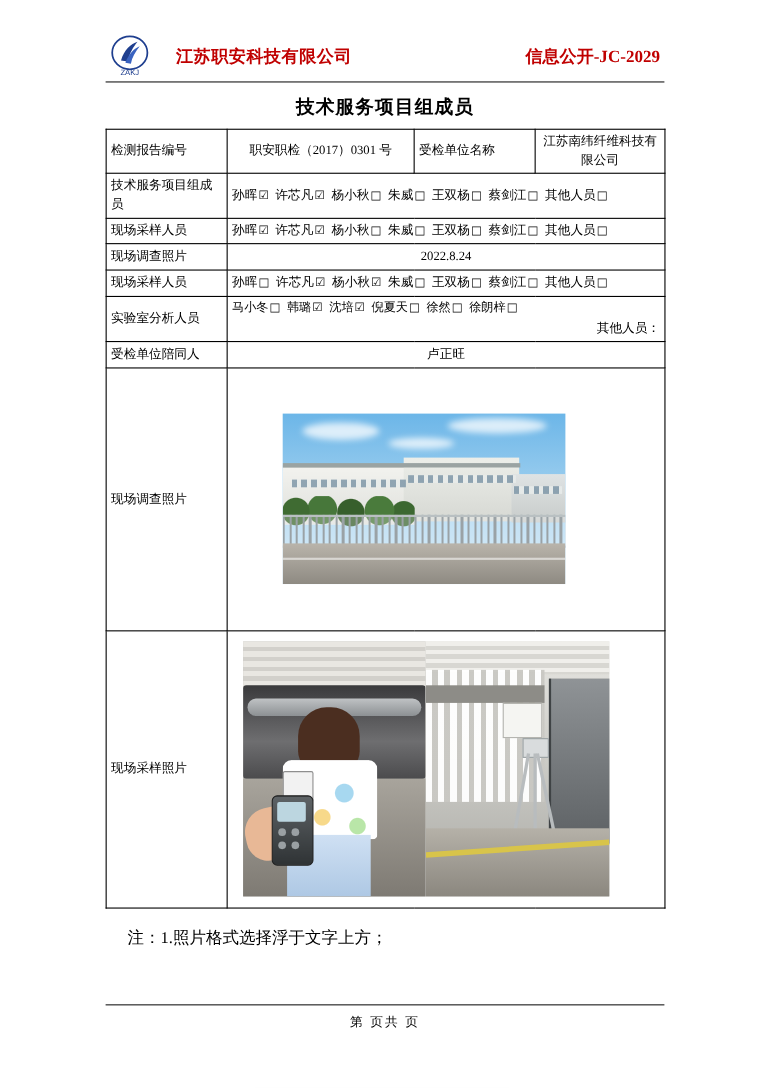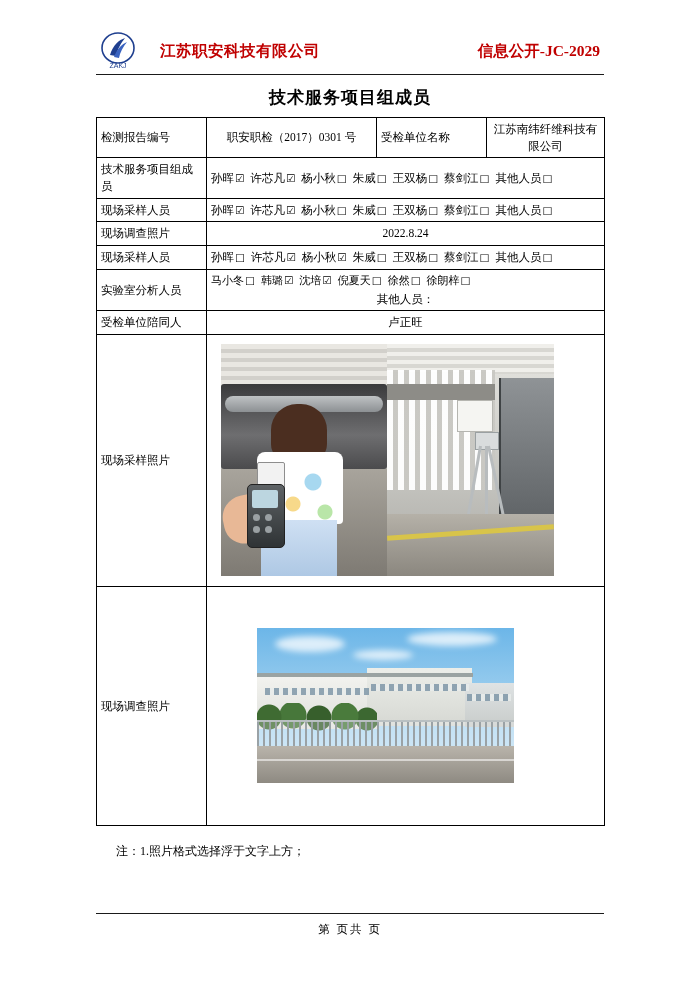--- a/index.html
+++ b/index.html
@@ -80,21 +80,21 @@
   }
   table.main td {
     border: 0.9px solid #000;
     font-size: 11.5px;
     color: #000;
     padding: 3px 4px;
     vertical-align: middle;
     line-height: 1.45;
   }
   .c-center { text-align: center; }
-  .c-left { text-align: center; font-family: Liberation Serif, serif; }
+  .c-left { text-align: right; font-family: Liberation Serif, serif; }
   .label-cell { }
   .people-cell {
     font-size: 11px;
     letter-spacing: 0;
     white-space: nowrap;
   }
   .people-cell span.nm { margin-right: 1px; }
   .people-cell span.bx { margin-right: 6px; }
   .bx { font-family: "DejaVu Sans", sans-serif; font-size: 10.5px; }
   .photo-cell {
@@ -301,21 +301,21 @@
   }
   .img2b .yellowline {
     position: absolute; left: 0; top: 186px; width: 167px; height: 5px;
     background: #d8c44a; transform: rotate(-4deg);
   }
 
   .note {
     position: absolute;
     left: 116px;
     top: 843px;
-    font-size: 12px;
+    font-size: 15px;
     color: #000;
   }
   .footer {
     position: absolute;
     left: 96px;
     top: 913px;
     width: 508px;
     border-top: 1.2px solid #1a1a1a;
     text-align: center;
     padding-top: 8px;
@@ -379,20 +379,41 @@
       <tr>
         <td class="label-cell">实验室分析人员</td>
         <td colspan="3">
           <div class="people-cell"><span class="nm">马小冬</span><span class="bx">□</span><span class="nm">韩璐</span><span class="bx">☑</span><span class="nm">沈培</span><span class="bx">☑</span><span class="nm">倪夏天</span><span class="bx">□</span><span class="nm">徐然</span><span class="bx">□</span><span class="nm">徐朗梓</span><span class="bx">□</span></div>
           <div class="c-left" style="margin-top:2px">其他人员：</div>
         </td>
       </tr>
       <tr>
         <td class="label-cell">受检单位陪同人</td>
         <td class="c-center" colspan="3">卢正旺</td>
+      </tr>
+      <tr>
+        <td class="label-cell">现场调查照片</td>
+        <td class="photo-cell" colspan="3">
+          <div class="img1 photo-box">
+            <div class="sky-cloud" style="left:18px;top:8px;width:70px;height:16px"></div>
+            <div class="sky-cloud" style="left:150px;top:4px;width:90px;height:14px"></div>
+            <div class="sky-cloud" style="left:96px;top:22px;width:60px;height:10px"></div>
+            <div class="bldgA"></div>
+            <div class="bldgB"></div>
+            <div class="bldgC"></div>
+            <div class="roofline"></div>
+            <div class="winrow" style="left:8px;top:60px;width:104px"></div>
+            <div class="winrow" style="left:114px;top:56px;width:98px"></div>
+            <div class="winrow" style="left:210px;top:66px;width:44px"></div>
+            <div class="trees"></div>
+            <div class="fence"></div>
+            <div class="ground"></div>
+            <div class="road-line"></div>
+          </div>
+        </td>
       </tr>
       <tr>
         <td class="label-cell">现场采样照片</td>
         <td class="photo-cell2" colspan="3">
           <div class="img2wrap photo-box">
             <div class="img2a">
               <div class="ceiling"></div>
               <div class="machine"></div>
               <div class="machine-rim"></div>
               <div class="floor"></div>
@@ -417,41 +438,20 @@
               <div class="tripod-head"></div>
               <div class="tripod-leg" style="left:92px;top:102px;height:76px;transform:rotate(10deg)"></div>
               <div class="tripod-leg" style="left:100px;top:102px;height:78px;transform:rotate(-12deg)"></div>
               <div class="tripod-leg" style="left:98px;top:102px;height:80px;transform:rotate(0deg)"></div>
               <div class="floor2"></div>
               <div class="yellowline"></div>
             </div>
           </div>
         </td>
       </tr>
-      <tr>
-        <td class="label-cell">现场调查照片</td>
-        <td class="photo-cell" colspan="3">
-          <div class="img1 photo-box">
-            <div class="sky-cloud" style="left:18px;top:8px;width:70px;height:16px"></div>
-            <div class="sky-cloud" style="left:150px;top:4px;width:90px;height:14px"></div>
-            <div class="sky-cloud" style="left:96px;top:22px;width:60px;height:10px"></div>
-            <div class="bldgA"></div>
-            <div class="bldgB"></div>
-            <div class="bldgC"></div>
-            <div class="roofline"></div>
-            <div class="winrow" style="left:8px;top:60px;width:104px"></div>
-            <div class="winrow" style="left:114px;top:56px;width:98px"></div>
-            <div class="winrow" style="left:210px;top:66px;width:44px"></div>
-            <div class="trees"></div>
-            <div class="fence"></div>
-            <div class="ground"></div>
-            <div class="road-line"></div>
-          </div>
-        </td>
-      </tr>
     </tbody>
   </table>
 
   <div class="note">注：1.照片格式选择浮于文字上方；</div>
 
   <div class="footer">第 页共 页</div>
 
 </div>
 
 </body></html>

